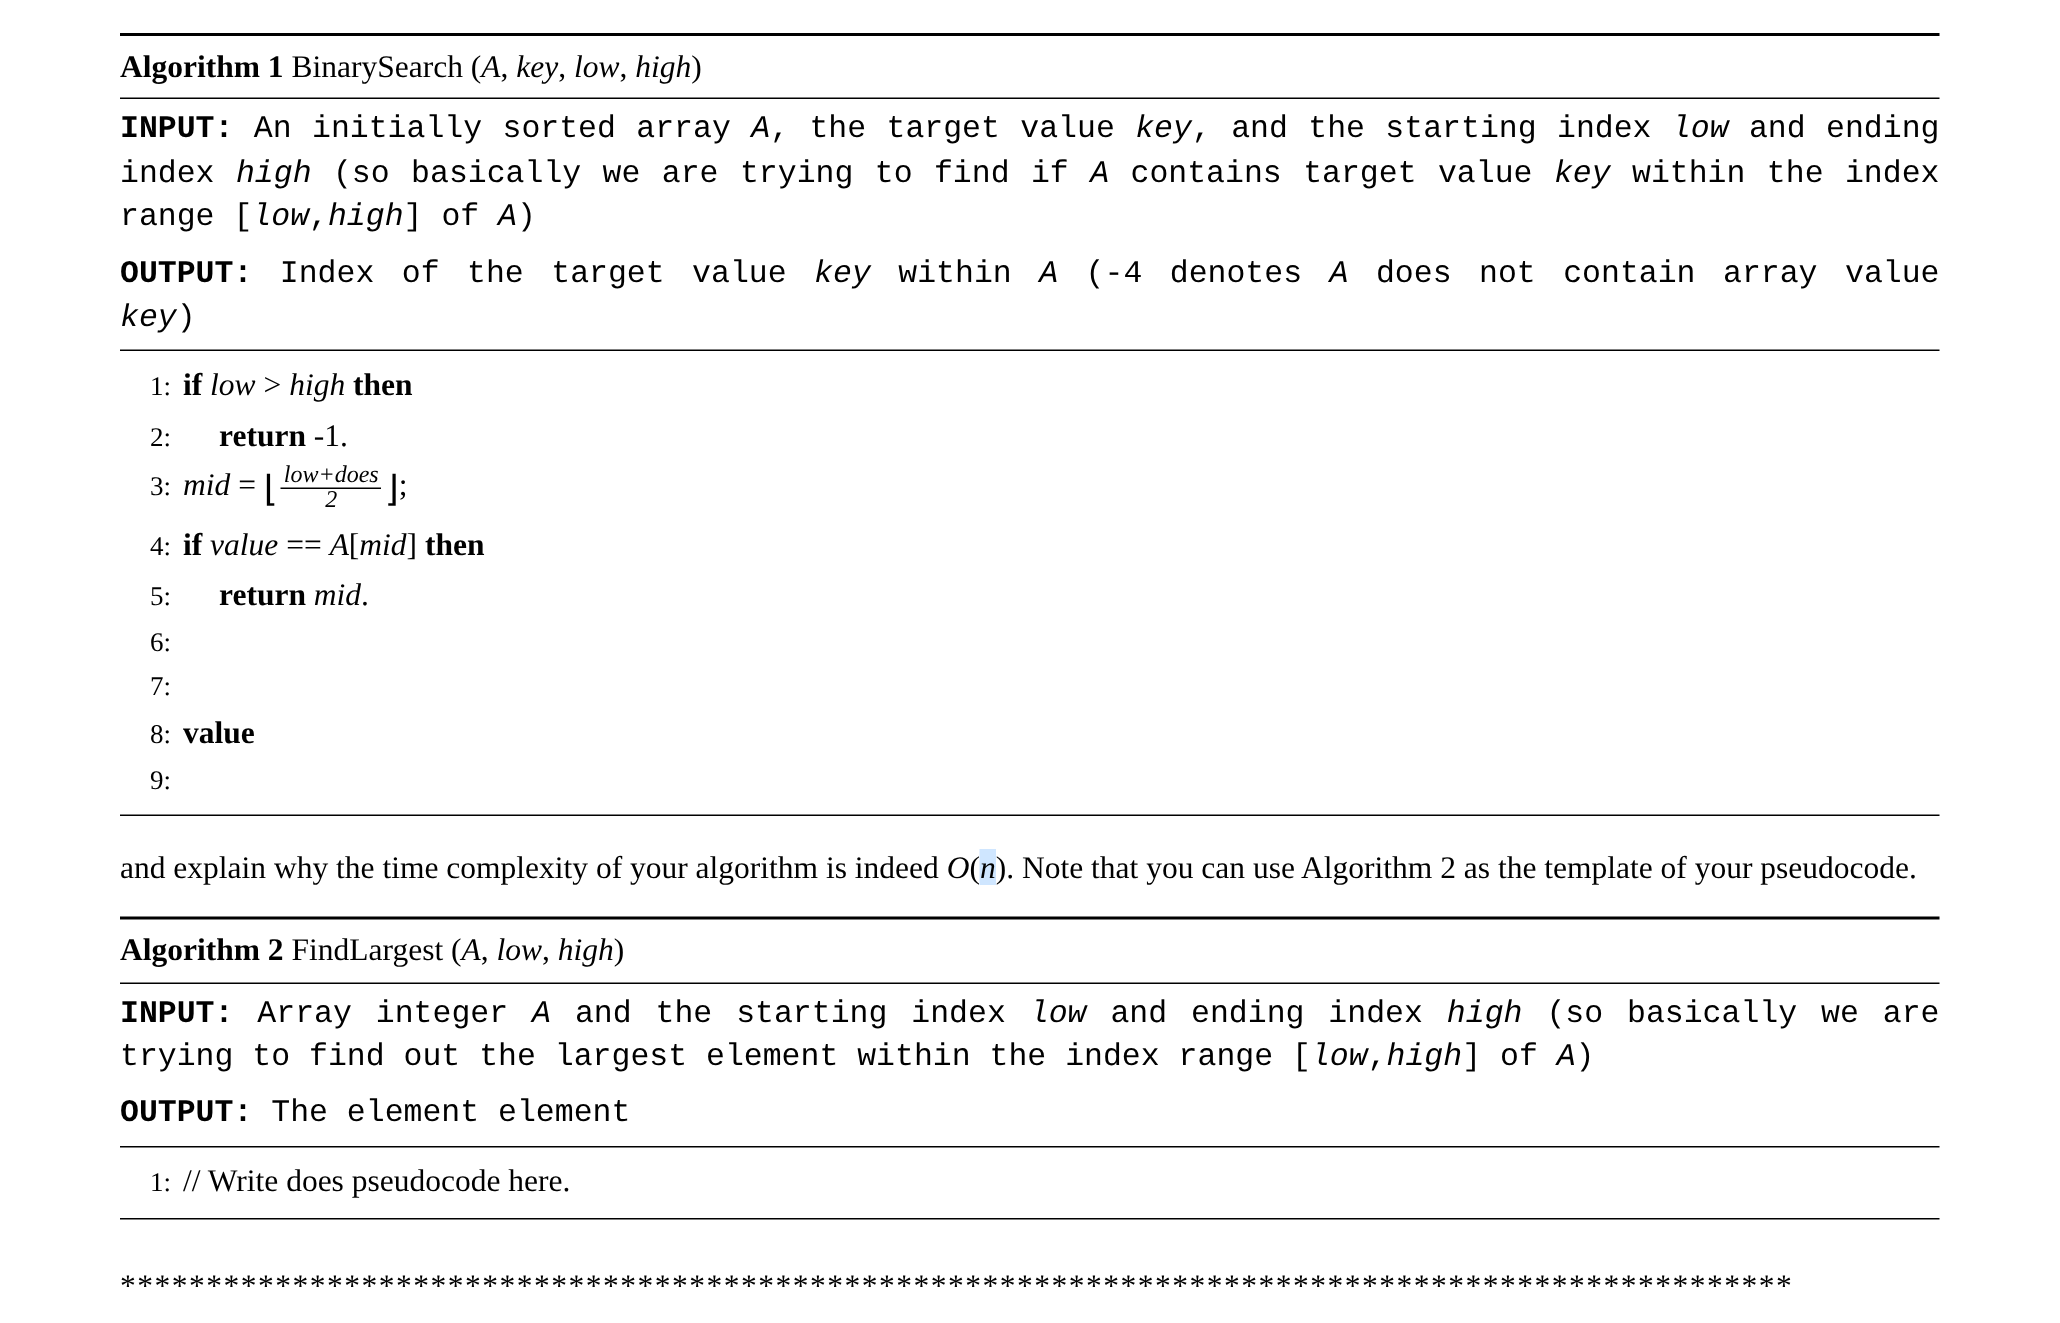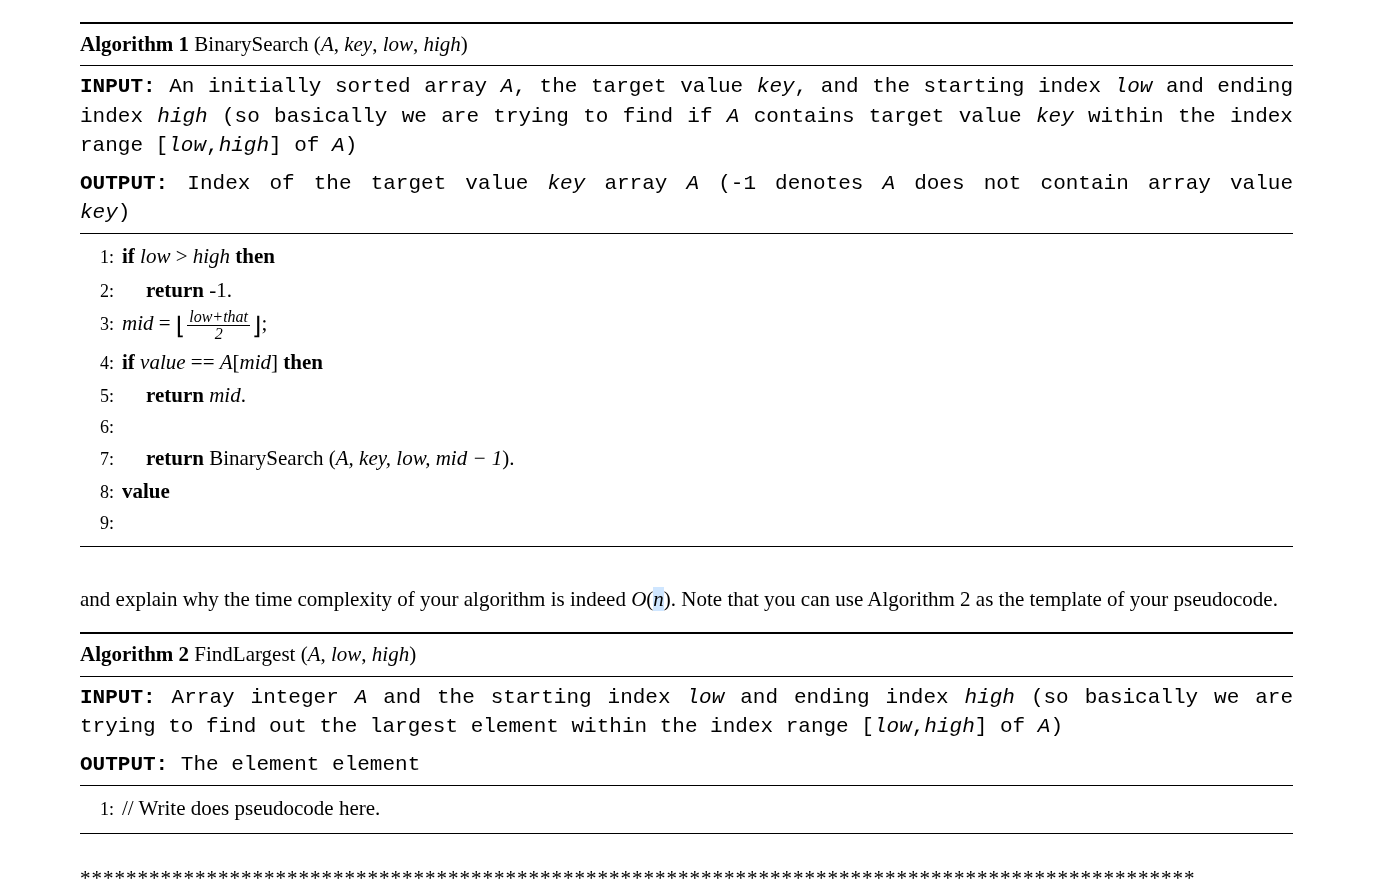--- a/index.html
+++ b/index.html
@@ -44,21 +44,21 @@
     padding-right: 8px;
     font-size: 18px;
   }
   .step-body {
     flex: 1;
   }
   .indent1 { padding-left: 24px; }
   .bold { font-weight: bold; }
   .ital { font-style: italic; }
   .paragraph {
-    margin: 38px 0 18px 0;
+    margin: 20px 0 18px 0;
     text-align: justify;
   }
   .frac {
     display: inline-block;
     vertical-align: middle;
     text-align: center;
     font-style: italic;
     font-size: 16px;
     line-height: 1;
     margin: 0 2px;
@@ -93,21 +93,21 @@
   <div class="algo-header">
     <span class="bold">Algorithm 1</span>
     <span> BinarySearch (</span><span class="ital">A</span><span>, </span><span class="ital">key</span><span>, </span><span class="ital">low</span><span>, </span><span class="ital">high</span><span>)</span>
   </div>
   <div class="rule-thin"></div>
   <div class="algo-io">
     <span class="bold">INPUT:</span><span> An initially sorted array </span><span class="ital">A</span><span>, the target value </span><span class="ital">key</span><span>, and the starting index </span><span class="ital">low</span><span> and ending index </span><span class="ital">high</span><span> (so basically we are trying to find if </span><span class="ital">A</span><span> contains target value </span><span class="ital">key</span><span> within the index range [</span><span class="ital">low</span><span>,</span><span class="ital">high</span><span>] of </span><span class="ital">A</span><span>)</span>
   </div>
   <div class="algo-io">
     <span style="text-align-last:justify;display:inline-block;width:100%;">
-    <span class="bold">OUTPUT:</span><span> Index of the target value </span><span class="ital">key</span><span> array </span><span class="ital">A</span><span> (-1 denotes </span><span class="ital">A</span><span> does not contain array value </span>
+    <span class="bold">OUTPUT:</span><span> Index of the target value </span><span class="ital">key</span><span> within </span><span class="ital">A</span><span> (-4 denotes </span><span class="ital">A</span><span> does not contain array value </span>
     </span>
     <span class="ital">key</span><span>)</span>
   </div>
   <div class="rule-thin"></div>
   <div class="algo-steps">
 
     <div class="step-row">
       <div class="step-num">1:</div>
       <div class="step-body">
         <span class="bold">if </span><span class="ital">low</span><span> &gt; </span><span class="ital">high</span><span class="bold"> then</span>
@@ -117,21 +117,21 @@
     <div class="step-row">
       <div class="step-num">2:</div>
       <div class="step-body indent1">
         <span class="bold">return </span><span> -1.</span>
       </div>
     </div>
 
     <div class="step-row">
       <div class="step-num">3:</div>
       <div class="step-body">
-        <span class="ital">mid</span><span> = </span><span class="floor-l">⌊</span><span class="frac"><span class="num">low+that</span><span class="den">2</span></span><span class="floor-r">⌋</span><span>;</span>
+        <span class="ital">mid</span><span> = </span><span class="floor-l">⌊</span><span class="frac"><span class="num">low+does</span><span class="den">2</span></span><span class="floor-r">⌋</span><span>;</span>
       </div>
     </div>
 
     <div class="step-row">
       <div class="step-num">4:</div>
       <div class="step-body">
         <span class="bold">if </span><span class="ital">value</span><span> == </span><span class="ital">A</span><span>[</span><span class="ital">mid</span><span>]</span><span class="bold"> then</span>
       </div>
     </div>
 
@@ -141,23 +141,20 @@
         <span class="bold">return </span><span class="ital"> mid</span><span>.</span>
       </div>
     </div>
 
     <div class="step-row">
       <div class="step-num">6:</div>
     </div>
 
     <div class="step-row">
       <div class="step-num">7:</div>
-      <div class="step-body indent1">
-        <span class="bold">return </span><span> BinarySearch (</span><span class="ital">A, key, low, mid − 1</span><span>).</span>
-      </div>
     </div>
 
     <div class="step-row">
       <div class="step-num">8:</div>
       <div class="step-body">
         <span class="bold">value</span>
       </div>
     </div>
 
     <div class="step-row">

